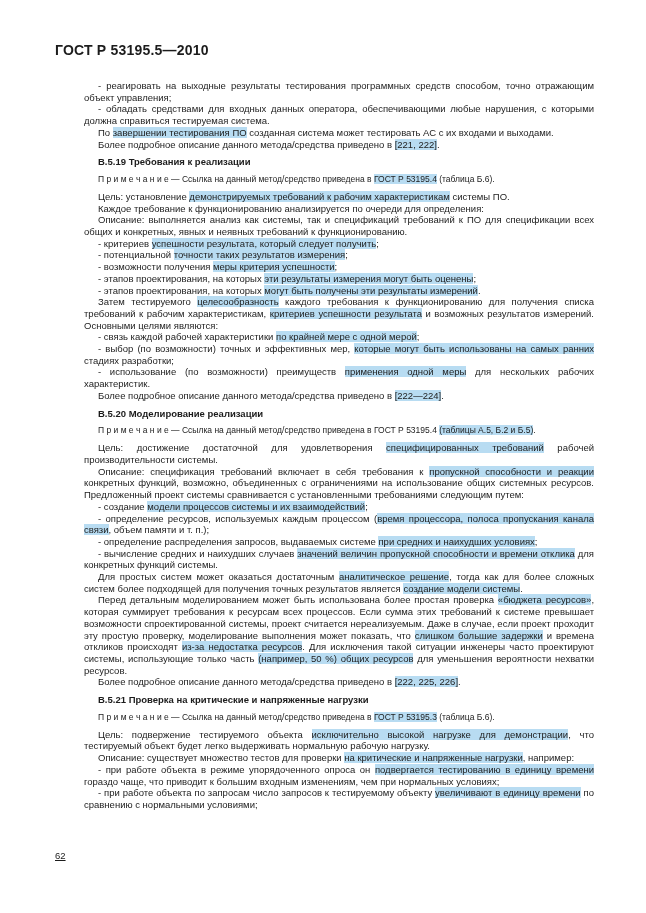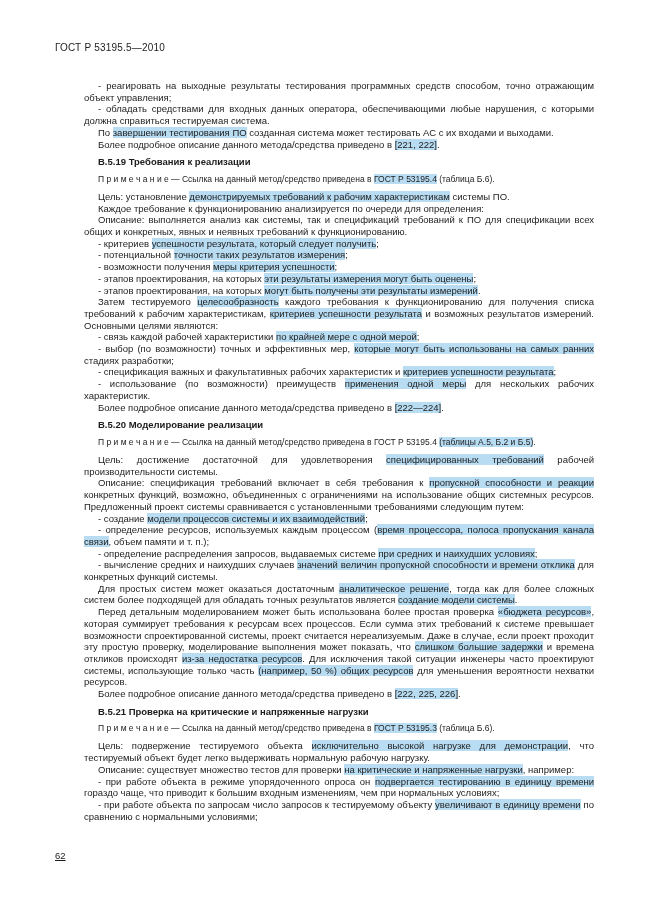--- a/index.html
+++ b/index.html
@@ -10,22 +10,22 @@
     margin: 0 auto;
     background: #ffffff;
     font-family: "Liberation Sans", "DejaVu Sans", sans-serif;
     color: #1c1c1c;
     overflow: hidden;
   }
   .running-head {
     position: absolute;
     left: 55px;
     top: 42px;
-    font-size: 10px;
-    font-weight: normal;
+    font-size: 14px;
+    font-weight: bold;
     letter-spacing: 0.2px;
   }
   .doc-body {
     position: absolute;
     left: 84px;
     top: 80px;
     width: 510px;
     font-size: 9.5px;
     line-height: 11.7px;
     text-align: justify;
@@ -58,32 +58,31 @@
       <p class="body"><span>Каждое требование к функционированию анализируется по очереди для определения:</span></p>
       <p class="body"><span>Описание: выполняется анализ как системы, так и спецификаций требований к ПО для спецификации всех общих и конкретных, явных и неявных требований к функционированию.</span></p>
       <p class="body"><span>- критериев </span><span class="hl">успешности результата, который следует получить</span><span>;</span></p>
       <p class="body"><span>- потенциальной </span><span class="hl">точности таких результатов измерения</span><span>;</span></p>
       <p class="body"><span>- возможности получения </span><span class="hl">меры критерия успешности</span><span>;</span></p>
       <p class="body"><span>- этапов проектирования, на которых </span><span class="hl">эти результаты измерения могут быть оценены</span><span>;</span></p>
       <p class="body"><span>- этапов проектирования, на которых </span><span class="hl">могут быть получены эти результаты измерений</span><span>.</span></p>
       <p class="body"><span>Затем тестируемого </span><span class="hl">целесообразность</span><span> каждого требования к функционированию для получения списка требований к рабочим характеристикам, </span><span class="hl">критериев успешности результата</span><span> и возможных результатов измерений. Основными целями являются:</span></p>
       <p class="body"><span>- связь каждой рабочей характеристики </span><span class="hl">по крайней мере с одной мерой</span><span>;</span></p>
       <p class="body"><span>- выбор (по возможности) точных и эффективных мер, </span><span class="hl">которые могут быть использованы на самых ранних</span><span> стадиях разработки;</span></p>
-      <p class="body"><span>- спецификация важных и факультативных рабочих характеристик и </span><span class="hl">критериев успешности результата</span><span>;</span></p>
       <p class="body"><span>- использование (по возможности) преимуществ </span><span class="hl">применения одной меры</span><span> для нескольких рабочих характеристик.</span></p>
       <p class="body"><span>Более подробное описание данного метода/средства приведено в </span><span class="hl">[222—224]</span><span>.</span></p>
       <p class="heading"><span>В.5.20 Моделирование реализации</span></p>
       <p class="note"><span>П р и м е ч а н и е  — Ссылка на данный метод/средство приведена в ГОСТ Р 53195.4 </span><span class="hl">(таблицы А.5, Б.2 и Б.5)</span><span>.</span></p>
       <p class="body"><span>Цель: достижение достаточной для удовлетворения </span><span class="hl">специфицированных требований</span><span> рабочей производительности системы.</span></p>
       <p class="body"><span>Описание: спецификация требований включает в себя требования к </span><span class="hl">пропускной способности и реакции</span><span> конкретных функций, возможно, объединенных с ограничениями на использование общих системных ресурсов. Предложенный проект системы сравнивается с установленными требованиями следующим путем:</span></p>
       <p class="body"><span>- создание </span><span class="hl">модели процессов системы и их взаимодействий</span><span>;</span></p>
       <p class="body"><span>- определение ресурсов, используемых каждым процессом (</span><span class="hl">время процессора, полоса пропускания канала связи</span><span>, объем памяти и т. п.);</span></p>
       <p class="body"><span>- определение распределения запросов, выдаваемых системе </span><span class="hl">при средних и наихудших условиях</span><span>;</span></p>
       <p class="body"><span>- вычисление средних и наихудших случаев </span><span class="hl">значений величин пропускной способности и времени отклика</span><span> для конкретных функций системы.</span></p>
-      <p class="body"><span>Для простых систем может оказаться достаточным </span><span class="hl">аналитическое решение</span><span>, тогда как для более сложных систем более подходящей для обладать точных результатов является </span><span class="hl">создание модели системы</span><span>.</span></p>
+      <p class="body"><span>Для простых систем может оказаться достаточным </span><span class="hl">аналитическое решение</span><span>, тогда как для более сложных систем более подходящей для получения точных результатов является </span><span class="hl">создание модели системы</span><span>.</span></p>
       <p class="body"><span>Перед детальным моделированием может быть использована более простая проверка </span><span class="hl">«бюджета ресурсов»</span><span>, которая суммирует требования к ресурсам всех процессов. Если сумма этих требований к системе превышает возможности спроектированной системы, проект считается нереализуемым. Даже в случае, если проект проходит эту простую проверку, моделирование выполнения может показать, что </span><span class="hl">слишком большие задержки</span><span> и времена откликов происходят </span><span class="hl">из-за недостатка ресурсов</span><span>. Для исключения такой ситуации инженеры часто проектируют системы, использующие только часть </span><span class="hl">(например, 50 %) общих ресурсов</span><span> для уменьшения вероятности нехватки ресурсов.</span></p>
       <p class="body"><span>Более подробное описание данного метода/средства приведено в </span><span class="hl">[222, 225, 226]</span><span>.</span></p>
       <p class="heading"><span>В.5.21 Проверка на критические и напряженные нагрузки</span></p>
       <p class="note"><span>П р и м е ч а н и е  — Ссылка на данный метод/средство приведена в </span><span class="hl">ГОСТ Р 53195.3</span><span> (таблица Б.6).</span></p>
       <p class="body"><span>Цель: подвержение тестируемого объекта </span><span class="hl">исключительно высокой нагрузке для демонстрации</span><span>, что тестируемый объект будет легко выдерживать нормальную рабочую нагрузку.</span></p>
       <p class="body"><span>Описание: существует множество тестов для проверки </span><span class="hl">на критические и напряженные нагрузки</span><span>, например:</span></p>
       <p class="body"><span>- при работе объекта в режиме упорядоченного опроса он </span><span class="hl">подвергается тестированию в единицу времени</span><span> гораздо чаще, что приводит к большим входным изменениям, чем при нормальных условиях;</span></p>
       <p class="body"><span>- при работе объекта по запросам число запросов к тестируемому объекту </span><span class="hl">увеличивают в единицу времени</span><span> по сравнению с нормальными условиями;</span></p>
     </div>
   <div class="page-number">62</div>

